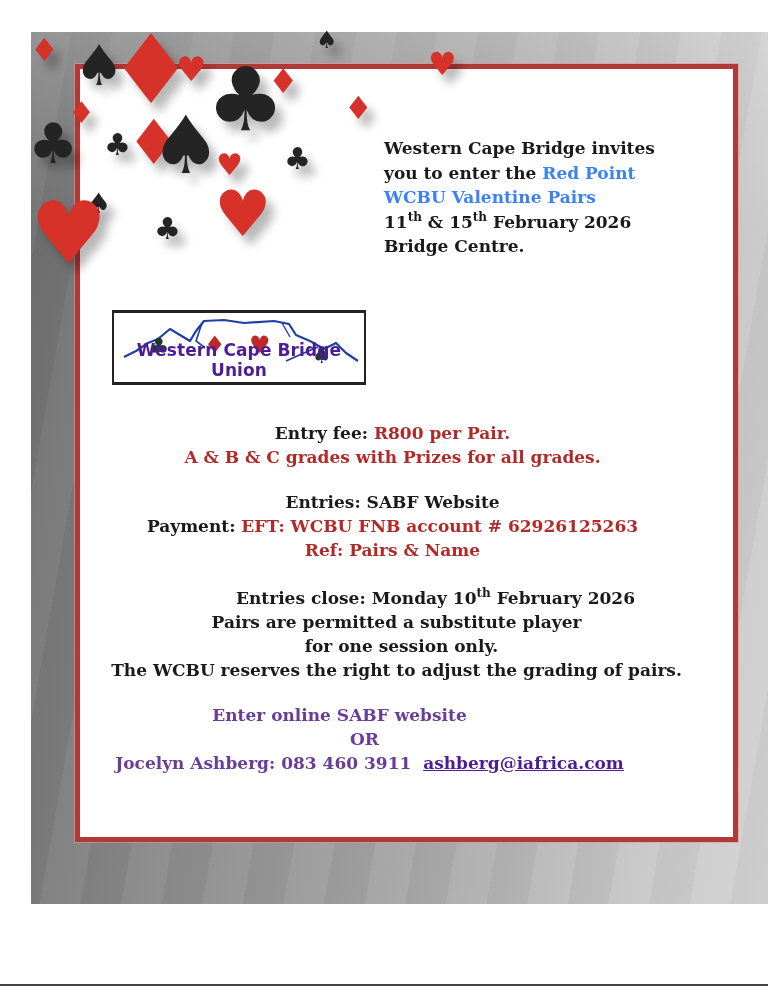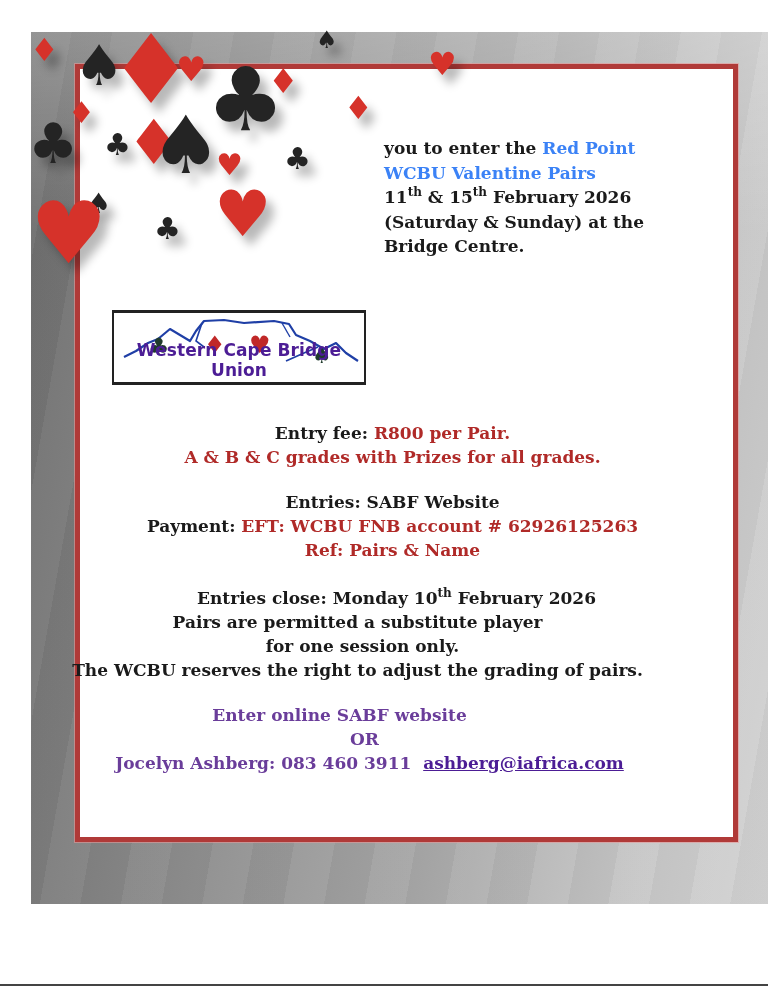--- a/index.html
+++ b/index.html
@@ -79,24 +79,24 @@
   <span class="suit black" style="left:150px;top:106px;font-size:80px;">♠</span>
   <span class="suit red" style="left:216px;top:150px;font-size:30px;">♥</span>
   <span class="suit black" style="left:284px;top:144px;font-size:30px;">♣</span>
   <span class="suit black" style="left:86px;top:190px;font-size:28px;">♠</span>
   <span class="suit red" style="left:30px;top:190px;font-size:86px;">♥</span>
   <span class="suit red" style="left:214px;top:182px;font-size:64px;">♥</span>
   <span class="suit black" style="left:154px;top:214px;font-size:30px;">♣</span>
 </div>
 
 <div class="intro">
+  <div>Western Cape Bridge invites</div>
   <div><span>you to enter the </span><span class="red">Red Point</span></div>
   <div class="red">WCBU Valentine Pairs</div>
   <div><span>11</span><sup>th</sup><span style="white-space:pre"> &amp; </span><span>15</span><sup>th</sup><span style="white-space:pre"> February 2026</span></div>
-  <div>(Saturday &amp; Sunday) at the</div>
   <div>Bridge Centre.</div>
 </div>
 
 <div class="logo">
   <svg width="250" height="69" viewBox="0 0 250 69">
     <path d="M10 44 L22 38 L34 30 L44 26 L56 16 L66 22 L76 28 L82 18 L90 8 L110 7 L130 10 L160 8 L175 11 L182 22 L196 28 L210 36 L222 30 L232 40 L244 48" fill="none" stroke="#1f3fa6" stroke-width="2.2" stroke-linejoin="round"></path>
     <path d="M88 10 L82 28 L90 34" fill="none" stroke="#1f3fa6" stroke-width="1.6"></path>
     <path d="M168 10 L176 24" fill="none" stroke="#1f3fa6" stroke-width="1.4"></path>
     <path d="M172 48 L190 40 L204 34" fill="none" stroke="#1f3fa6" stroke-width="1.8"></path>
   </svg>
@@ -111,21 +111,21 @@
   <div><span style="white-space:pre">Entry fee: </span><span class="dred">R800 per Pair.</span></div>
   <div class="dred">A &amp; B &amp; C grades with Prizes for all grades.</div>
 </div>
 
 <div class="block" style="top:490px;">
   <div>Entries: SABF Website</div>
   <div><span style="white-space:pre">Payment: </span><span class="dred">EFT: WCBU FNB account # 62926125263</span></div>
   <div class="dred">Ref: Pairs &amp; Name</div>
 </div>
 
-<div class="block" style="top:586px;">
+<div class="block" style="top:586px;margin-left:39px;">
   <div style="padding-left:8px;"><span>Entries close: Monday 10</span><sup>th</sup><span style="white-space:pre"> February 2026</span></div>
   <div style="padding-right:70px;">Pairs are permitted a substitute player</div>
   <div style="padding-right:60px;">for one session only.</div>
   <div style="padding-right:70px;">The WCBU reserves the right to adjust the grading of pairs.</div>
 </div>
 
 <div class="block purple" style="top:703px;">
   <div style="padding-right:130px;">Enter online SABF website</div>
   <div style="padding-right:80px;">OR</div>
   <div style="padding-right:70px;"><span>Jocelyn Ashberg: 083 460 3911</span><span style="white-space:pre">  </span><a class="link" href="#">ashberg@iafrica.com</a></div>

